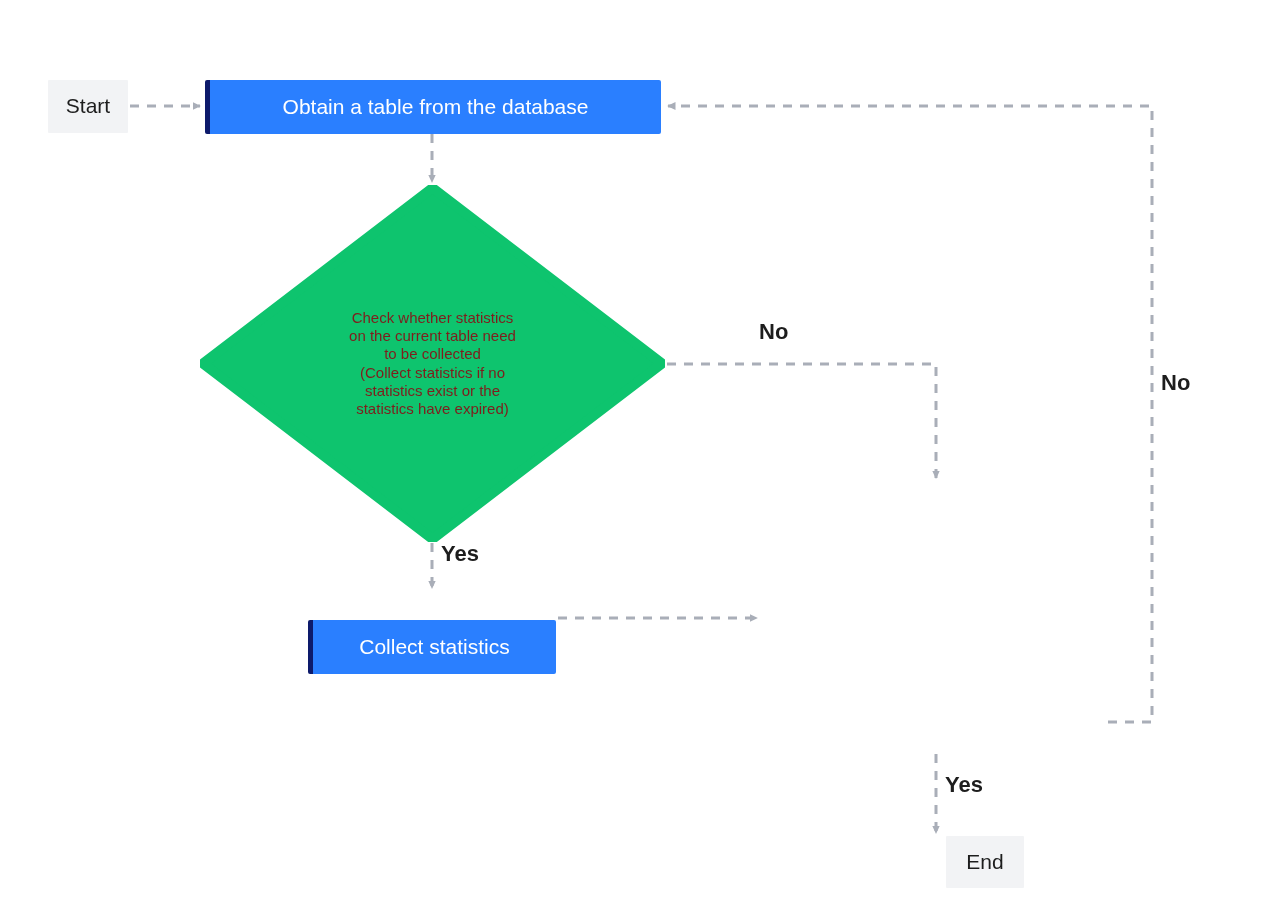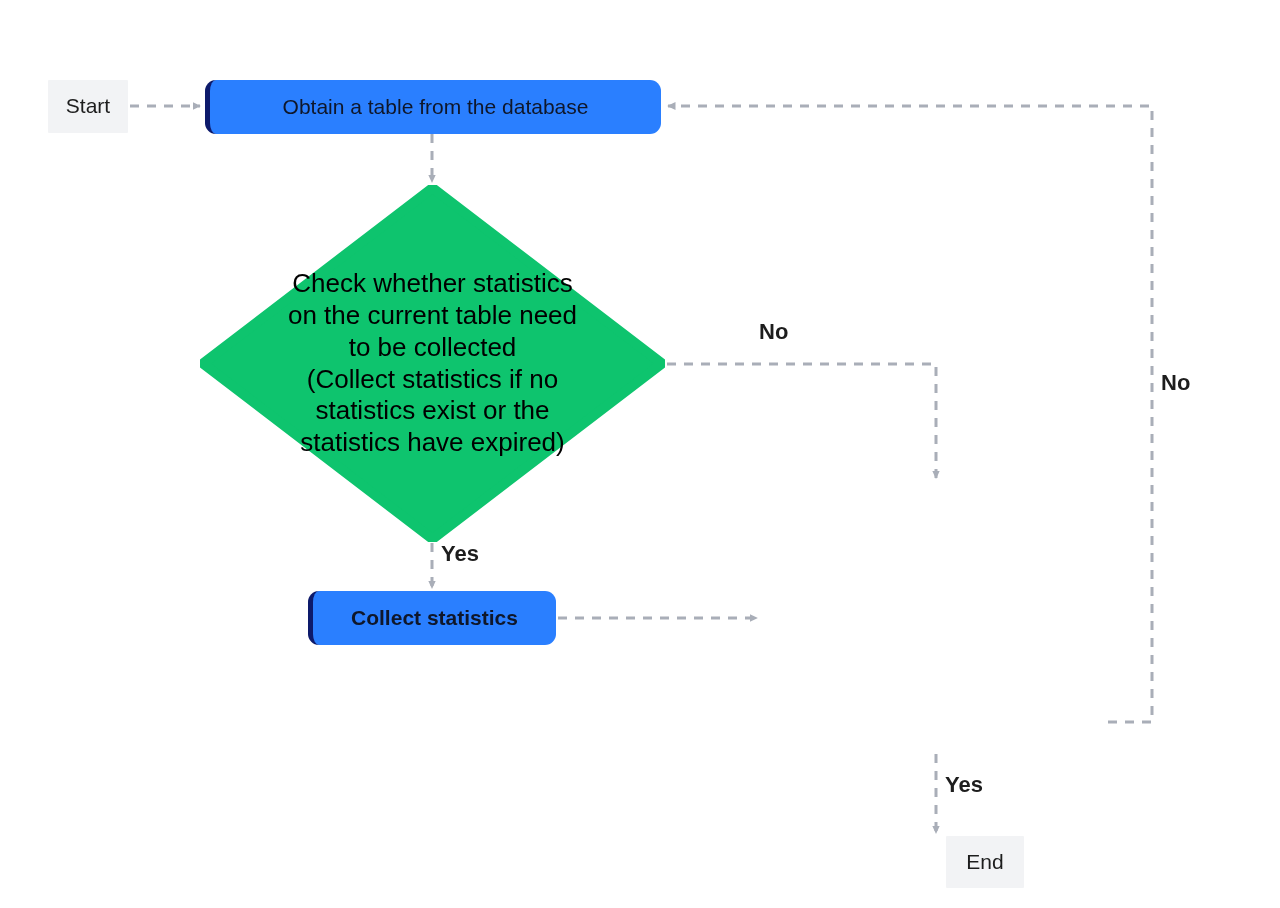--- a/index.html
+++ b/index.html
@@ -42,43 +42,43 @@
     background: #f2f3f5;
     color: #1d1d1d;
     font-size: 21px;
     line-height: 1.25;
     border-radius: 1px;
   }
 
   
   .process {
     background: #2a7fff;
-    color: #0f172a;
+    color: #ffffff;
     font-size: 21px;
     line-height: 1.25;
     border-left: 5px solid #0d1a6b;
-    border-radius: 11px;
+    border-radius: 2px;
   }
 
   
   .decision {
     background: transparent;
   }
   .decision .diamond-shape {
     position: absolute;
     left: 0;
     top: 0;
     width: 100%;
     height: 100%;
   }
   .decision .diamond-label {
     position: relative;
     z-index: 2;
-    color: #000000;
-    font-size: 26px;
+    color: #7f1d1d;
+    font-size: 15px;
     line-height: 1.22;
     padding: 0 8px;
     white-space: pre-line;
   }
 
   
   .edge-label {
     position: absolute;
     color: #1d1d1d;
     font-size: 22px;
@@ -130,21 +130,21 @@
       <path d="M232.5,3 L462,178.5 L232.5,354 L3,178.5 Z" fill="#0ec46e" stroke="#0ec46e" stroke-width="10" stroke-linejoin="round"></path>
     </svg>
     <span class="diamond-label">Check whether statistics
 on the current table need
 to be collected
 (Collect statistics if no
 statistics exist or the
 statistics have expired)</span>
   </div>
 
-  <div class="node process" style="left:308px; top:561px; width:248px; height:54px;font-weight:bold;">
+  <div class="node process" style="left:308px; top:590px; width:248px; height:54px;">
     <span>Collect statistics</span>
   </div>
 
 
   <div class="node terminator" style="left:946px; top:806px; width:78px; height:52px;">
     <span>End</span>
   </div>
 
   <div class="edge-label" style="left:759px; top:291px;">No</div>
 

